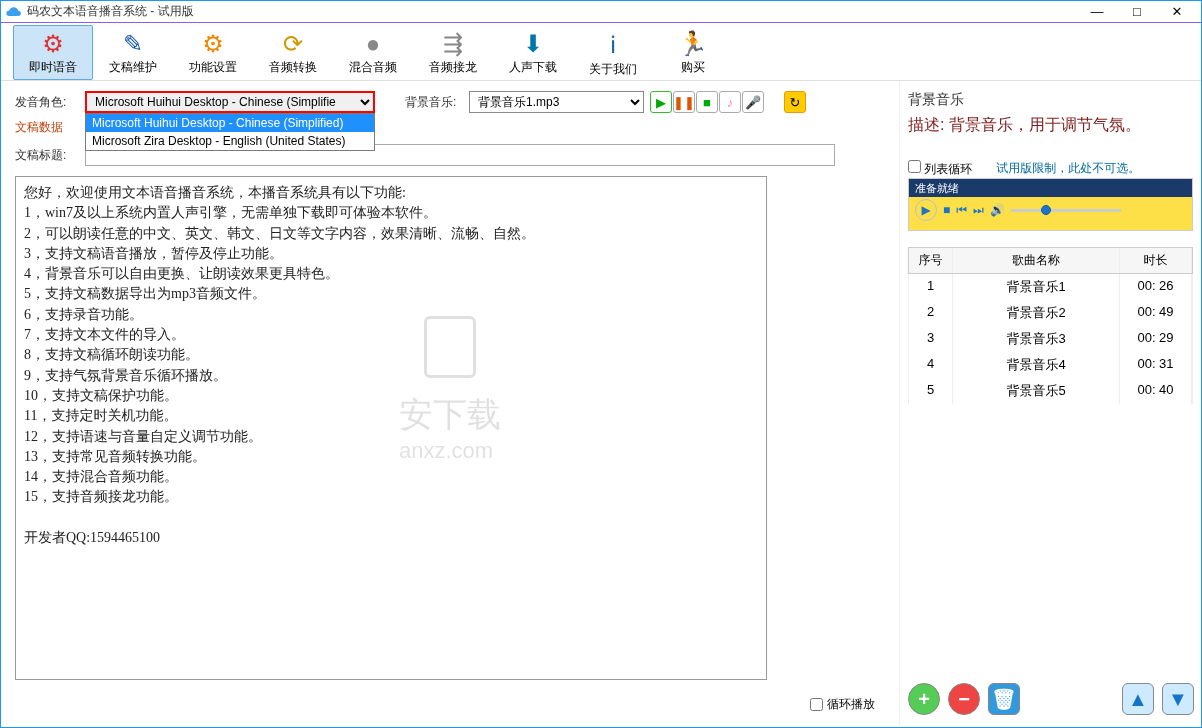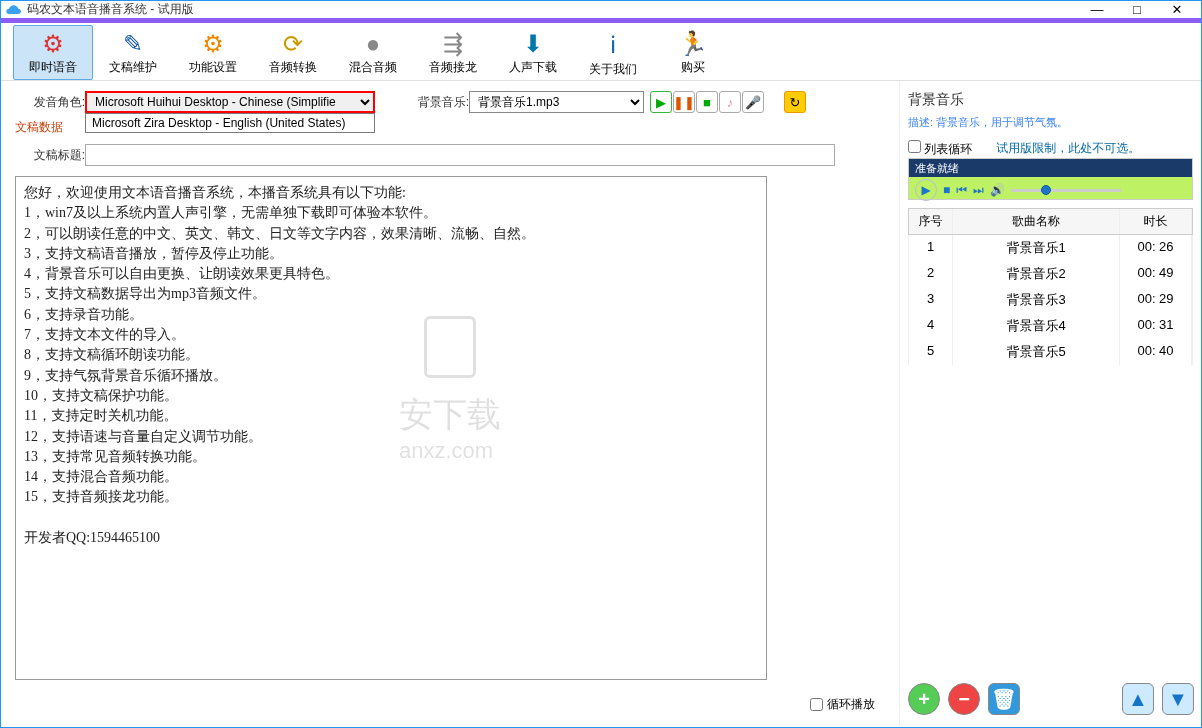--- a/index.html
+++ b/index.html
@@ -1,49 +1,49 @@
 <!DOCTYPE html>
 <html><head>
 <meta charset="utf-8">
 <style>
 * { box-sizing: border-box; margin: 0; padding: 0; }
 body { font-family: "Microsoft YaHei", sans-serif; font-size: 12px; background: #fff; width: 1202px; height: 728px; position: relative; border: 1px solid #2196F3; }
-.titlebar { height: 22px; background: #fff; display: flex; align-items: center; padding: 0 4px; border-bottom: 5px solid #8b5cf6; }
+.titlebar { height: 22px; background: #fff; display: flex; align-items: center; padding: 0 4px; border-bottom: 1px solid #8b5cf6; }
 .titlebar .logo { width: 16px; height: 16px; margin-right: 6px; }
 .titlebar .title { flex: 1; color: #333; font-size: 12px; }
 .titlebar .wbtn { width: 40px; height: 20px; text-align: center; line-height: 20px; font-size: 13px; cursor: pointer; }
 .toolbar { height: 58px; background: #fff; display: flex; padding: 2px 12px 0; border-bottom: 1px solid #e0e0e0; }
 .tbtn { width: 80px; display: flex; flex-direction: column; align-items: center; justify-content: center; cursor: pointer; font-size: 12px; gap: 1px; }
 .tbtn.active { background: #cce4f7; border: 1px solid #5ca9e6; border-radius: 2px; }
 .tbtn .ico { font-size: 24px; }
 .main { display: flex; height: calc(100% - 82px); }
 .left { flex: 1; padding: 10px 14px; position: relative; }
 .right { width: 302px; padding: 10px 8px 8px; border-left: 1px solid #eee; display:flex; flex-direction:column; }
 .row { display: flex; align-items: center; margin-bottom: 6px; }
-.lbl { width: 70px; color: #333; text-align: right; }
+.lbl { width: 70px; color: #333; }
 .combo { height: 22px; border: 1px solid #888; padding: 0 4px; font-size: 12px; background:#fff; }
 .voice-area { position: relative; display:inline-block; }
 .voice-combo { width: 290px; border: 2px solid red; background:#f0f0f0; }
 .voice-dd { position: absolute; top:22px; left:0; width: 290px; border:1px solid #7a7a7a; background:#fff; z-index:10; }
 .voice-dd .opt { padding: 2px 6px; cursor:pointer; }
 .voice-dd .opt.sel { background:#1e90ff; color:#fff; }
 .bgm-lbl { margin-left: 30px; width: 64px; }
 .bgm-combo { width: 175px; }
 .media-btns { display:flex; gap:1px; margin-left: 6px; }
 .mbtn { width:22px; height:22px; border:1px solid #aaa; border-radius:3px; display:flex; align-items:center; justify-content:center; font-size:13px; cursor:pointer; }
 .refresh { margin-left: 20px; background:#fc0; border:1px solid #e90; }
 .section-lbl { margin-top: 6px; color:#c2410c; }
 .title-edit { width: 750px; height:22px; border:1px solid #aaa; padding:0 4px; margin-left:42px; }
 .body-edit { width: 752px; height: 504px; border:1px solid #999; padding:6px 8px; margin-left:42px; margin-top:4px; resize:none; font-family:"Microsoft YaHei"; font-size:14px; line-height:1.45; background:#fff; position:relative; color:#222; }
 .loop-cb { position:absolute; bottom:12px; right:24px; display:flex; align-items:center; gap:4px; }
 .r-title { font-size:14px; color:#333; margin-bottom:6px; }
-.r-desc { color:#3b82f6; font-size:11px; margin-bottom:10px; }
+.r-desc { color:#7f1d1d; font-size:16px; margin-bottom:24px; }
 .r-cbrow { display:flex; gap:24px; font-size:12px; }
 .r-cbrow .dim { color:#0369a1; }
-.player { height:42px; border:1px solid #ccc; position:relative; background:#bef264; margin-bottom:8px; }
+.player { height:53px; border:1px solid #ccc; position:relative; background:#fde047; margin-bottom:16px; }
 .player-top { background:#1a3a6a; color:#fff; font-size:11px; padding:2px 6px; height:18px; }
 .player-ctl { display:flex; align-items:center; gap:6px; padding:2px 6px; }
 .pc { display:inline-flex; align-items:center; justify-content:center; color:#1e74c8; font-size:12px; cursor:pointer; }
 .pc.big { width:22px; height:22px; border:1px solid #bbd; border-radius:50%; }
 .vol-track { width:110px; height:3px; background:#ccc; position:relative; }
 .vol-thumb { width:10px; height:10px; border-radius:50%; background:#1e74c8; border:1px solid #145a9a; position:absolute; top:-4px; left:30px; }
 .tbl-head { display:flex; border:1px solid #ccc; background:#f6f6f6; font-size:12px; }
 .tbl-head div, .tbl-row div { padding:4px 6px; border-right:1px solid #eee; }
 .c1 { width:44px; text-align:center; }
 .c2 { flex:1; text-align:center; }
@@ -110,20 +110,21 @@
 
 <div class="main">
   <div class="left">
     <div class="row">
       <span class="lbl">发音角色:</span>
       <span class="voice-area">
         <select class="combo voice-combo">
           <option>Microsoft Huihui Desktop - Chinese (Simplifie</option>
         </select>
         <div class="voice-dd">
+          <div class="opt sel">Microsoft Huihui Desktop - Chinese (Simplified)</div>
           <div class="opt">Microsoft Zira Desktop - English (United States)</div>
         </div>
       </span>
       <span class="lbl bgm-lbl">背景音乐:</span>
       <select class="combo bgm-combo">
         <option>背景音乐1.mp3</option>
       </select>
       <div class="media-btns">
         <div class="mbtn" style="color:#0a0;border-color:#3b3">▶</div>
         <div class="mbtn" style="color:#d50">❚❚</div>

